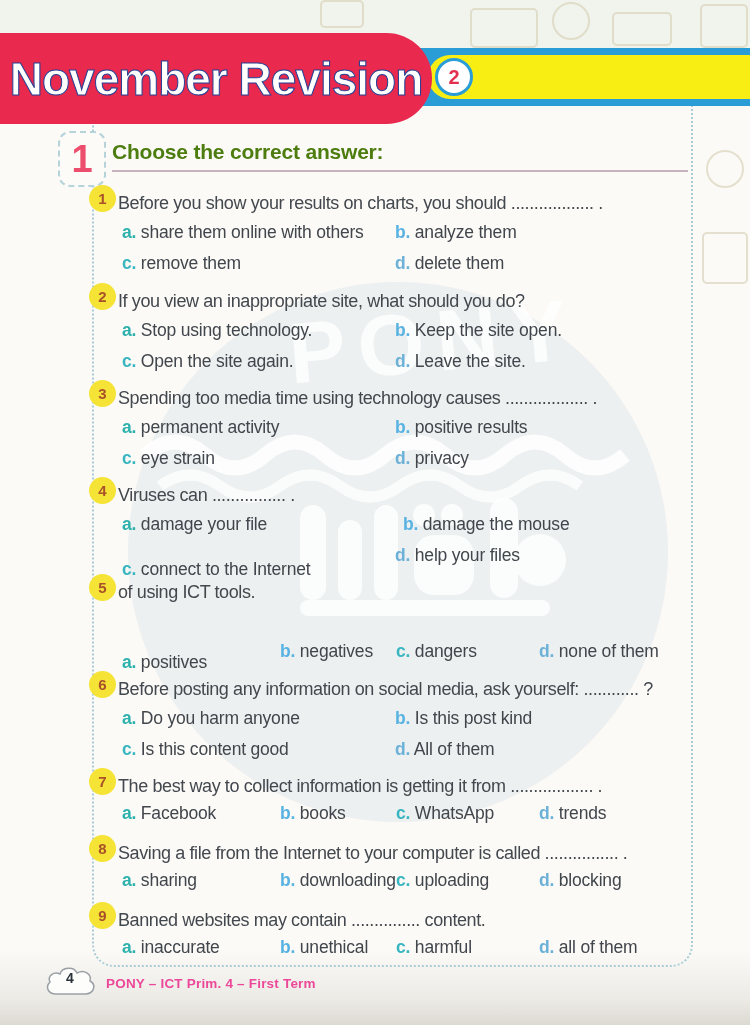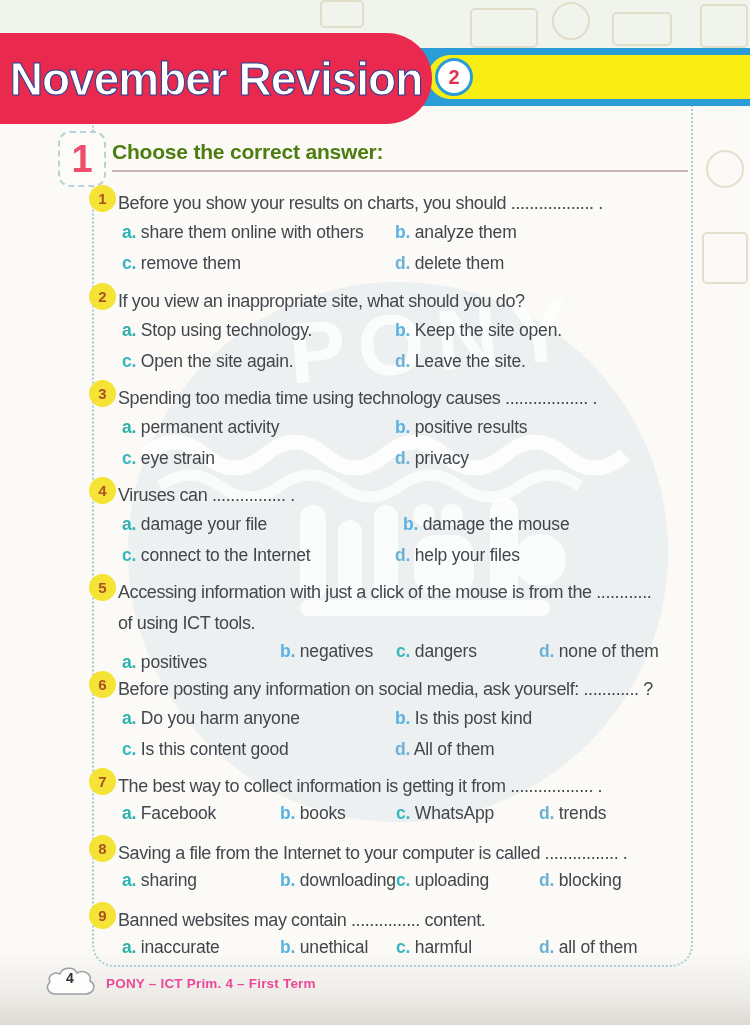--- a/index.html
+++ b/index.html
@@ -140,27 +140,26 @@
       <span class="opt" style="left: 30px; top: 63px;"><b class="letter l-c">c.</b> eye strain</span>
       <span class="opt" style="left: 303px; top: 63px;"><b class="letter l-d">d.</b> privacy</span>
     </div>
     <div class="question" style="top: 480px;">
       <span class="qbadge">4</span>
       <div class="qtext">
         <div>Viruses can ................ .</div>
       </div>
       <span class="opt" style="left: 30px; top: 32px;"><b class="letter l-a">a.</b> damage your file</span>
       <span class="opt" style="left: 311px; top: 32px;"><b class="letter l-b">b.</b> damage the mouse</span>
-      <span class="opt" style="left: 30px; top: 63px;"><b class="letter l-c">c.</b> connect to the Internet</span>
+      <span class="opt" style="left: 30px; top: 77px;"><b class="letter l-c">c.</b> connect to the Internet</span>
       <span class="opt" style="left: 303px; top: 63px;"><b class="letter l-d">d.</b> help your files</span>
     </div>
     <div class="question" style="top: 577px;">
       <span class="qbadge">5</span>
       <div class="qtext">
-        <div>Accessing information with just a click of the mouse is from the ............</div>
         <div>of using ICT tools.</div>
       </div>
       <span class="opt" style="left: 30px; top: 66px; margin-top: 7px;"><b class="letter l-a">a.</b> positives</span>
       <span class="opt" style="left: 188px; top: 62px;"><b class="letter l-b">b.</b> negatives</span>
       <span class="opt" style="left: 304px; top: 62px;"><b class="letter l-c">c.</b> dangers</span>
       <span class="opt" style="left: 447px; top: 62px;"><b class="letter l-d">d.</b> none of them</span>
     </div>
     <div class="question" style="top: 674px;">
       <span class="qbadge">6</span>
       <div class="qtext">

